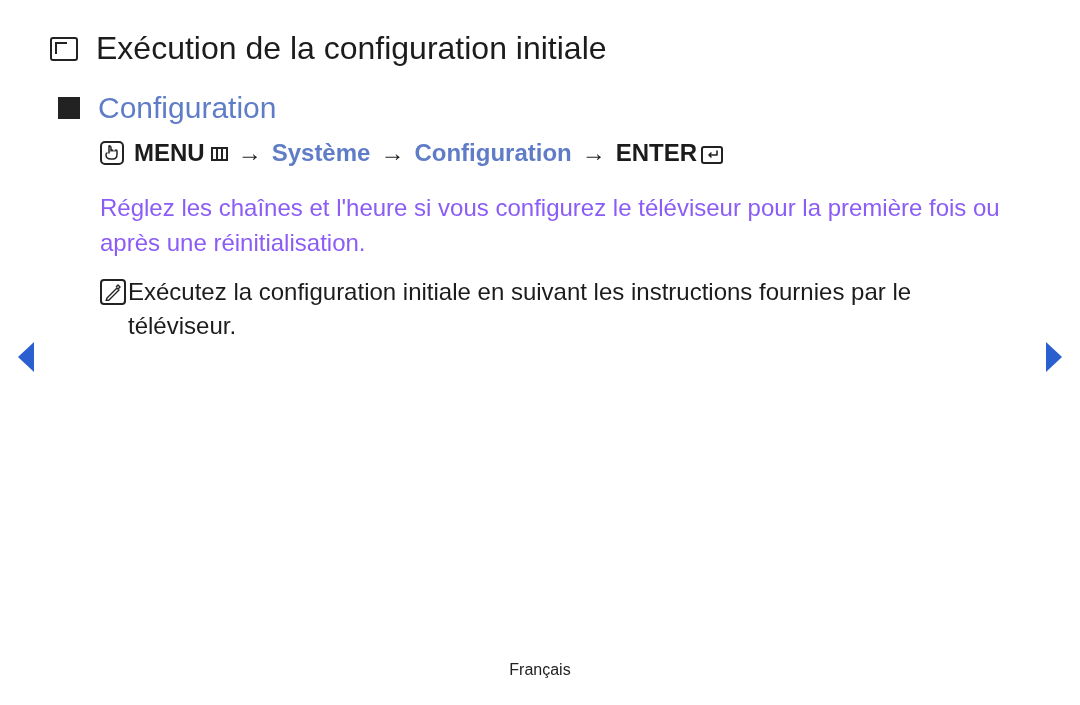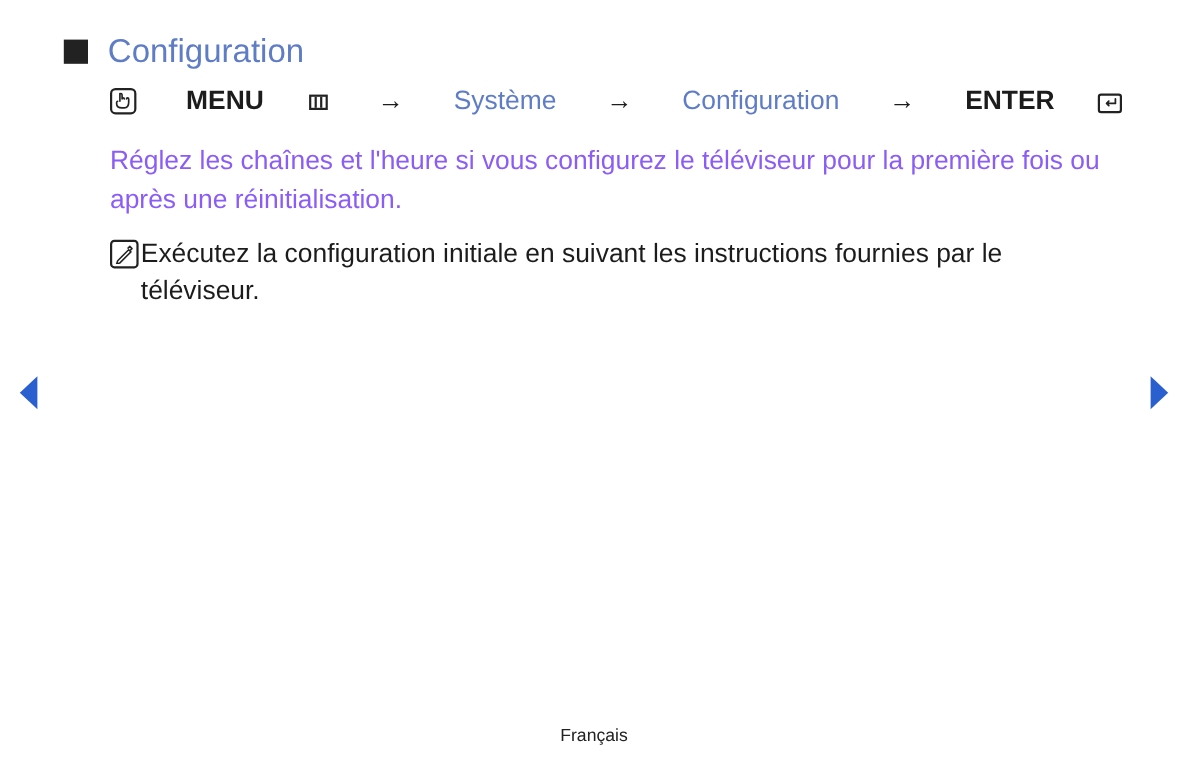--- a/index.html
+++ b/index.html
@@ -73,21 +73,20 @@
     margin: 0;
   }
   .breadcrumb {
     margin-left: 40px;
     font-size: 24px;
     margin-bottom: 16px;
     display: flex;
     align-items: center;
     gap: 10px;
     flex-wrap: wrap;
-    justify-content: space-between;
   }
   .breadcrumb .icon-hand {
     display: inline-block;
     width: 24px;
     height: 24px;
     border: 2px solid #222;
     border-radius: 5px;
     box-sizing: border-box;
     position: relative;
     background: #fff;
@@ -113,21 +112,21 @@
     content: "";
     position: absolute;
     background: #222;
   }
   .breadcrumb .icon-grid::before {
     left: 3px; top: 0; width: 2px; height: 100%;
   }
   .breadcrumb .icon-grid::after {
     left: 8px; top: 0; width: 2px; height: 100%;
   }
-  .breadcrumb .blue { color: #5f7cc6; }
+  .breadcrumb .blue { color: #5f7cc6; font-weight: bold; }
   .breadcrumb .black { color: #1c1c1c; }
   .breadcrumb .icon-enter {
     display: inline-block;
     width: 22px;
     height: 18px;
     border: 2px solid #222;
     border-radius: 3px;
     box-sizing: border-box;
     position: relative;
     top: 2px;
@@ -181,20 +180,24 @@
     text-align: center;
     font-size: 16px;
     color: #222;
   }
 </style>
 </head>
 <body>
 
 <div class="page">
 
+  <div class="title-row">
+    <span class="bullet-icon"></span>
+    <h1>Exécution de la configuration initiale</h1>
+  </div>
 
   <div class="section-row">
     <span class="square"></span>
     <h2>Configuration</h2>
   </div>
 
   <div class="breadcrumb">
     <span class="icon-hand">
       <svg width="18" height="18" viewBox="0 0 18 18">
           <path d="M6 2 L6 9 M4 9 Q3 9 3 11 Q3 15 8 15 L10 15 Q14 15 14 10 L14 7 Q14 6 13 6 Q12 6 12 7 M10 7 Q10 6 9 6 Q8 6 8 7 M8 7 L8 4 Q8 2 7 2 Q6 2 6 4" stroke="#222" stroke-width="1.5" fill="none" stroke-linecap="round"></path>

